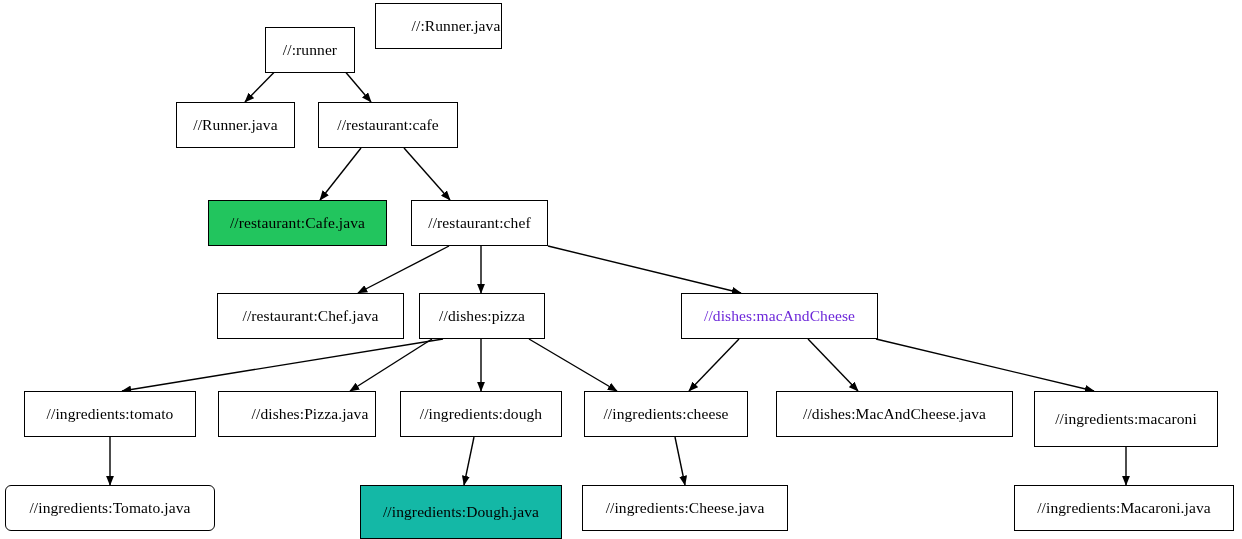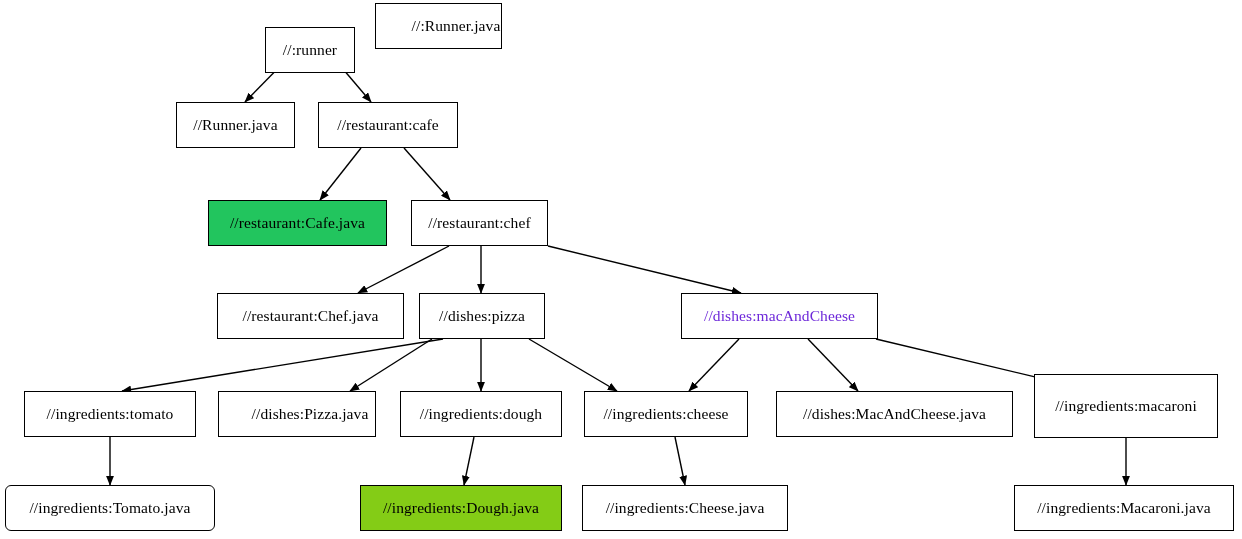--- a/index.html
+++ b/index.html
@@ -121,27 +121,27 @@
       </div>
       <div class="graph-node" style="left: 400px; top: 391px; width: 162px; height: 46px; background: rgb(255, 255, 255); border-color: rgb(0, 0, 0); color: rgb(0, 0, 0);">
         <span class="node-label">//ingredients:dough</span>
       </div>
       <div class="graph-node" style="left: 584px; top: 391px; width: 164px; height: 46px; background: rgb(255, 255, 255); border-color: rgb(0, 0, 0); color: #000000;">
         <span class="node-label">//ingredients:cheese</span>
       </div>
       <div class="graph-node" style="left: 776px; top: 391px; width: 237px; height: 46px; background: rgb(255, 255, 255); border-color: rgb(0, 0, 0); color: rgb(0, 0, 0);">
         <span class="node-label">//dishes:MacAndCheese.java</span>
       </div>
-      <div class="graph-node" style="left: 1034px; top: 374px; width: 184px; height: 64px; background: rgb(255, 255, 255); border-color: rgb(0, 0, 0); color: rgb(0, 0, 0);">
+      <div class="graph-node" style="left: 1034px; top: 391px; width: 184px; height: 56px; background: rgb(255, 255, 255); border-color: rgb(0, 0, 0); color: rgb(0, 0, 0);">
         <span class="node-label">//ingredients:macaroni</span>
       </div>
       <div class="graph-node" style="left: 5px; top: 485px; width: 210px; height: 46px; background: rgb(255, 255, 255); border-color: rgb(0, 0, 0); color: rgb(0, 0, 0); border-radius: 6px;">
         <span class="node-label">//ingredients:Tomato.java</span>
       </div>
-      <div class="graph-node" style="left: 360px; top: 485px; width: 202px; height: 46px; background: #84cc16; border-color: rgb(0, 0, 0); color: rgb(0, 0, 0); text-align: center;">
+      <div class="graph-node" style="left: 360px; top: 485px; width: 202px; height: 54px; background: #14b8a6; border-color: rgb(0, 0, 0); color: rgb(0, 0, 0); text-align: center;">
         <span class="node-label">//ingredients:Dough.java</span>
       </div>
       <div class="graph-node" style="left: 582px; top: 485px; width: 206px; height: 46px; background: rgb(255, 255, 255); border-color: rgb(0, 0, 0); color: rgb(0, 0, 0);">
         <span class="node-label">//ingredients:Cheese.java</span>
       </div>
       <div class="graph-node" style="left: 1014px; top: 485px; width: 220px; height: 46px; background: rgb(255, 255, 255); border-color: rgb(0, 0, 0); color: rgb(0, 0, 0);">
         <span class="node-label">//ingredients:Macaroni.java</span>
       </div>
     </div>
 

